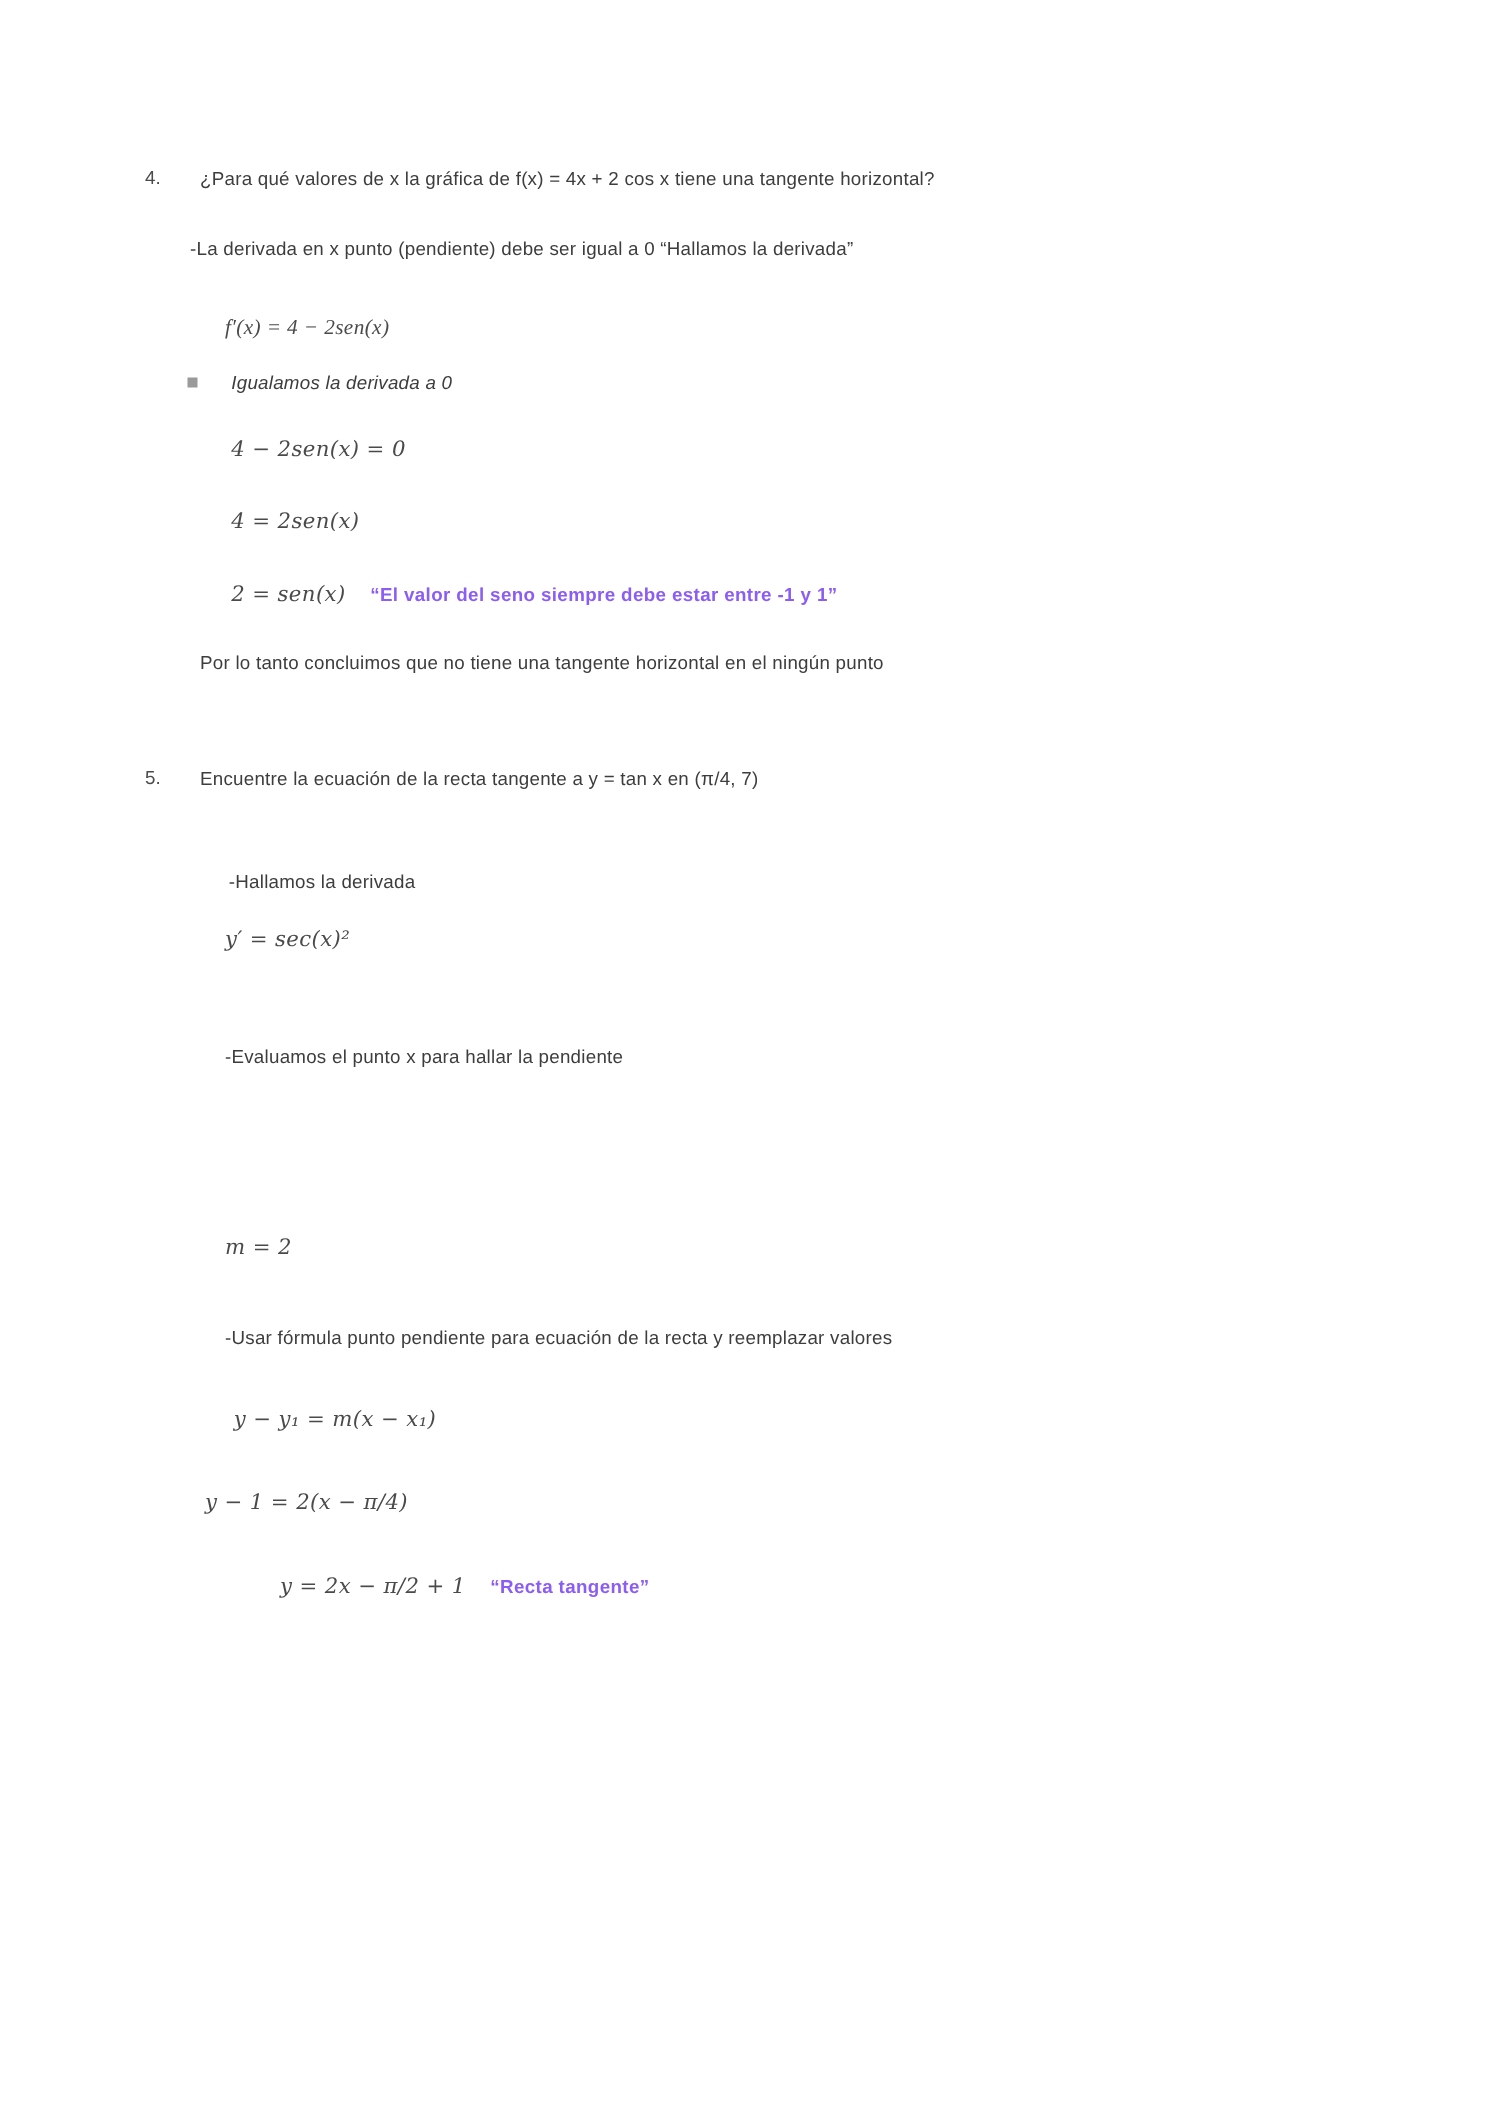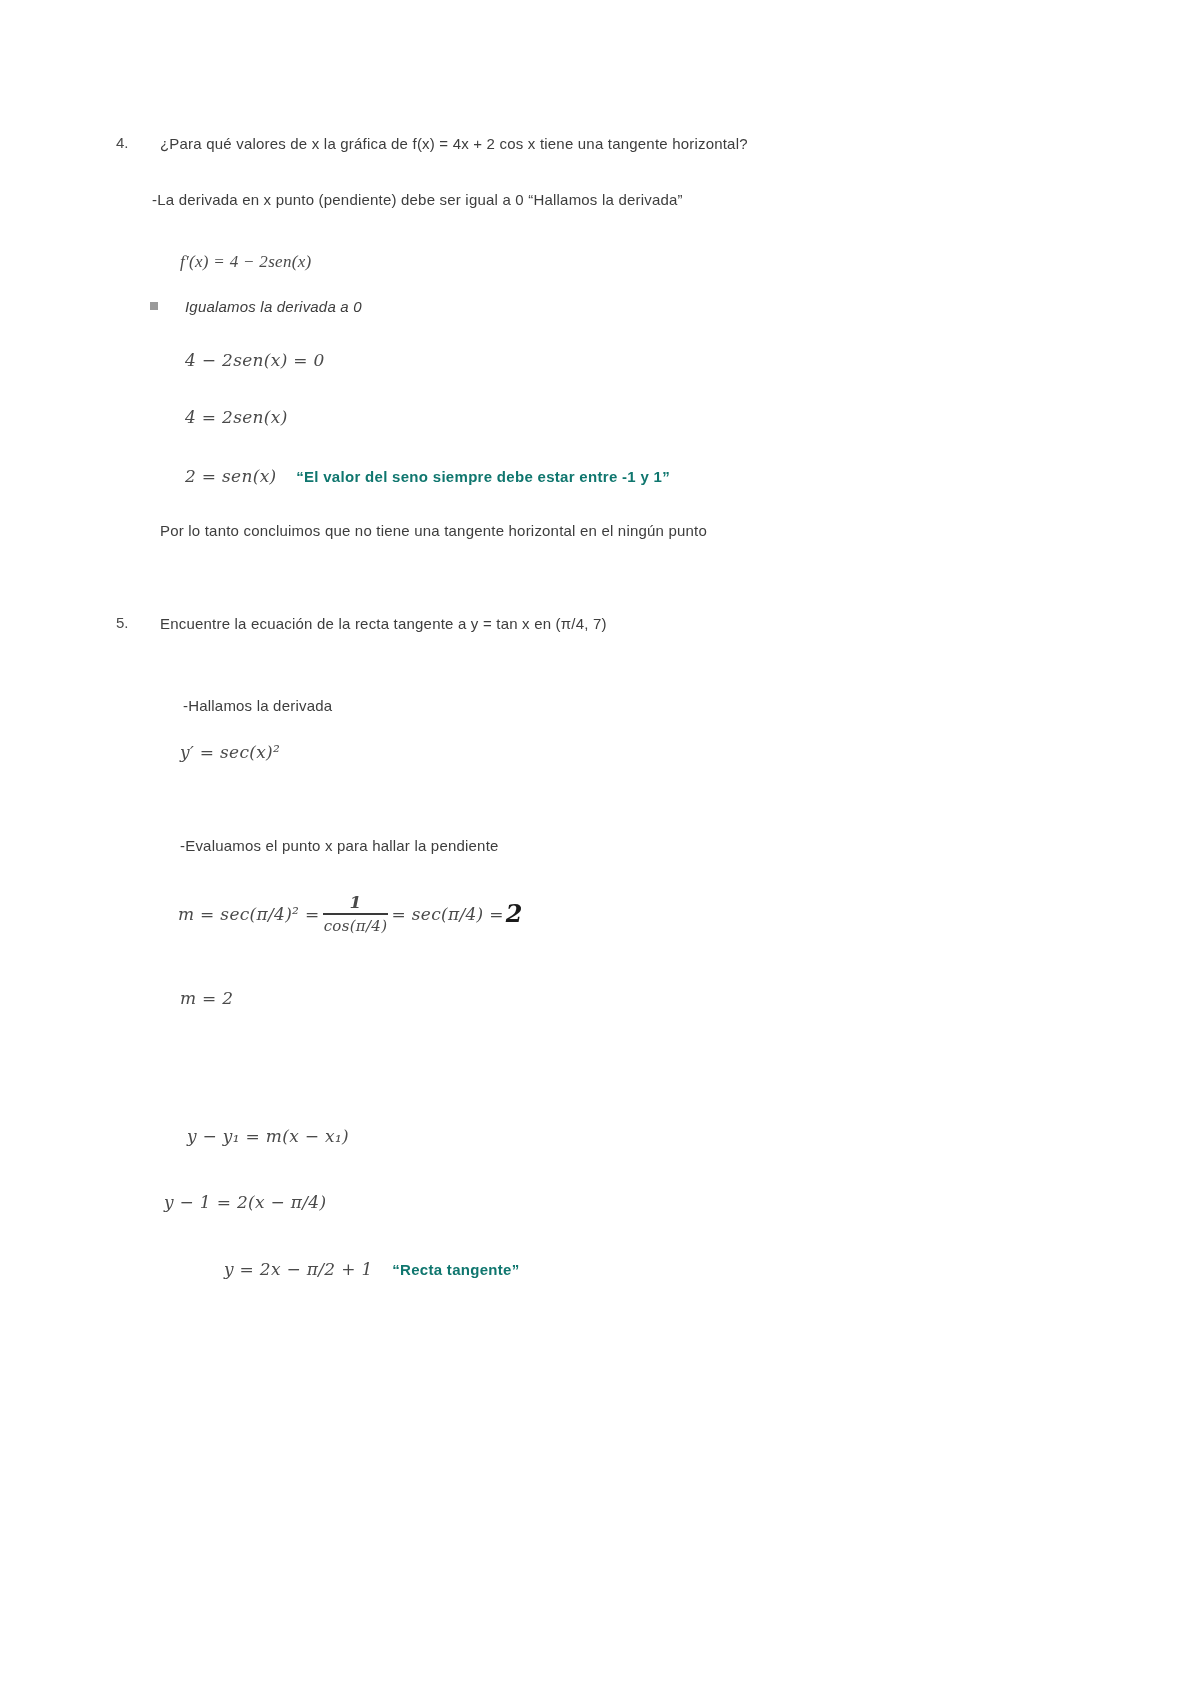--- a/index.html
+++ b/index.html
@@ -29,21 +29,21 @@
     color: #4a4a4a;
   }
   .eq {
     font-family: "DejaVu Serif", "Liberation Serif", serif;
     font-style: italic;
     font-size: 17px;
     color: #4a4a4a;
     letter-spacing: 0.3px;
   }
   .red {
-    color: #0f766e;
+    color: #8b5cf6;
     font-weight: bold;
   }
   .bullet-dot {
     position: absolute;
     left: -35px;
     top: 5px;
     width: 8px;
     height: 8px;
     background: #9a9a9a;
     display: inline-block;
@@ -111,32 +111,24 @@
 
   <span class="q-num" style="top:614px; left:116px;">5.</span>
   <div class="line" style="top:614px; left:160px;">Encuentre la ecuación de la recta tangente a y = tan x en (π/4, 7)</div>
 
   <div class="line" style="top:696px; left:183px;">-Hallamos la derivada</div>
 
   <div class="line eq" style="top:742px; left:180px;">y′ = sec(x)²</div>
 
   <div class="line" style="top:836px; left:180px;">-Evaluamos el punto x para hallar la pendiente</div>
 
-  <div class="line eq slope-line" style="top:892px; left:178px;">
-    <span>m = sec(π/4)² =</span>
-    <span class="frac">
-      <span class="frac-num">1</span>
-      <span class="frac-den">cos(π/4)</span>
-    </span>
-    <span>= sec(π/4) =</span>
-    <span class="big-bold">2</span>
-  </div>
 
   <div class="line eq" style="top:988px; left:180px;">m = 2</div>
 
+  <div class="line" style="top:1061px; left:180px;">-Usar fórmula punto pendiente para ecuación de la recta y reemplazar valores</div>
 
   <div class="line eq" style="top:1126px; left:187px;">y − y₁ = m(x − x₁)</div>
 
   <div class="line eq" style="top:1192px; left:164px;">y − 1 = 2(x − π/4)</div>
 
   <div class="line eq" style="top:1259px; left:180px;margin-left:44px;">
     <span>y = 2x − π/2 + 1</span>
     <span class="red red-note">“Recta tangente”</span>
   </div>
 

